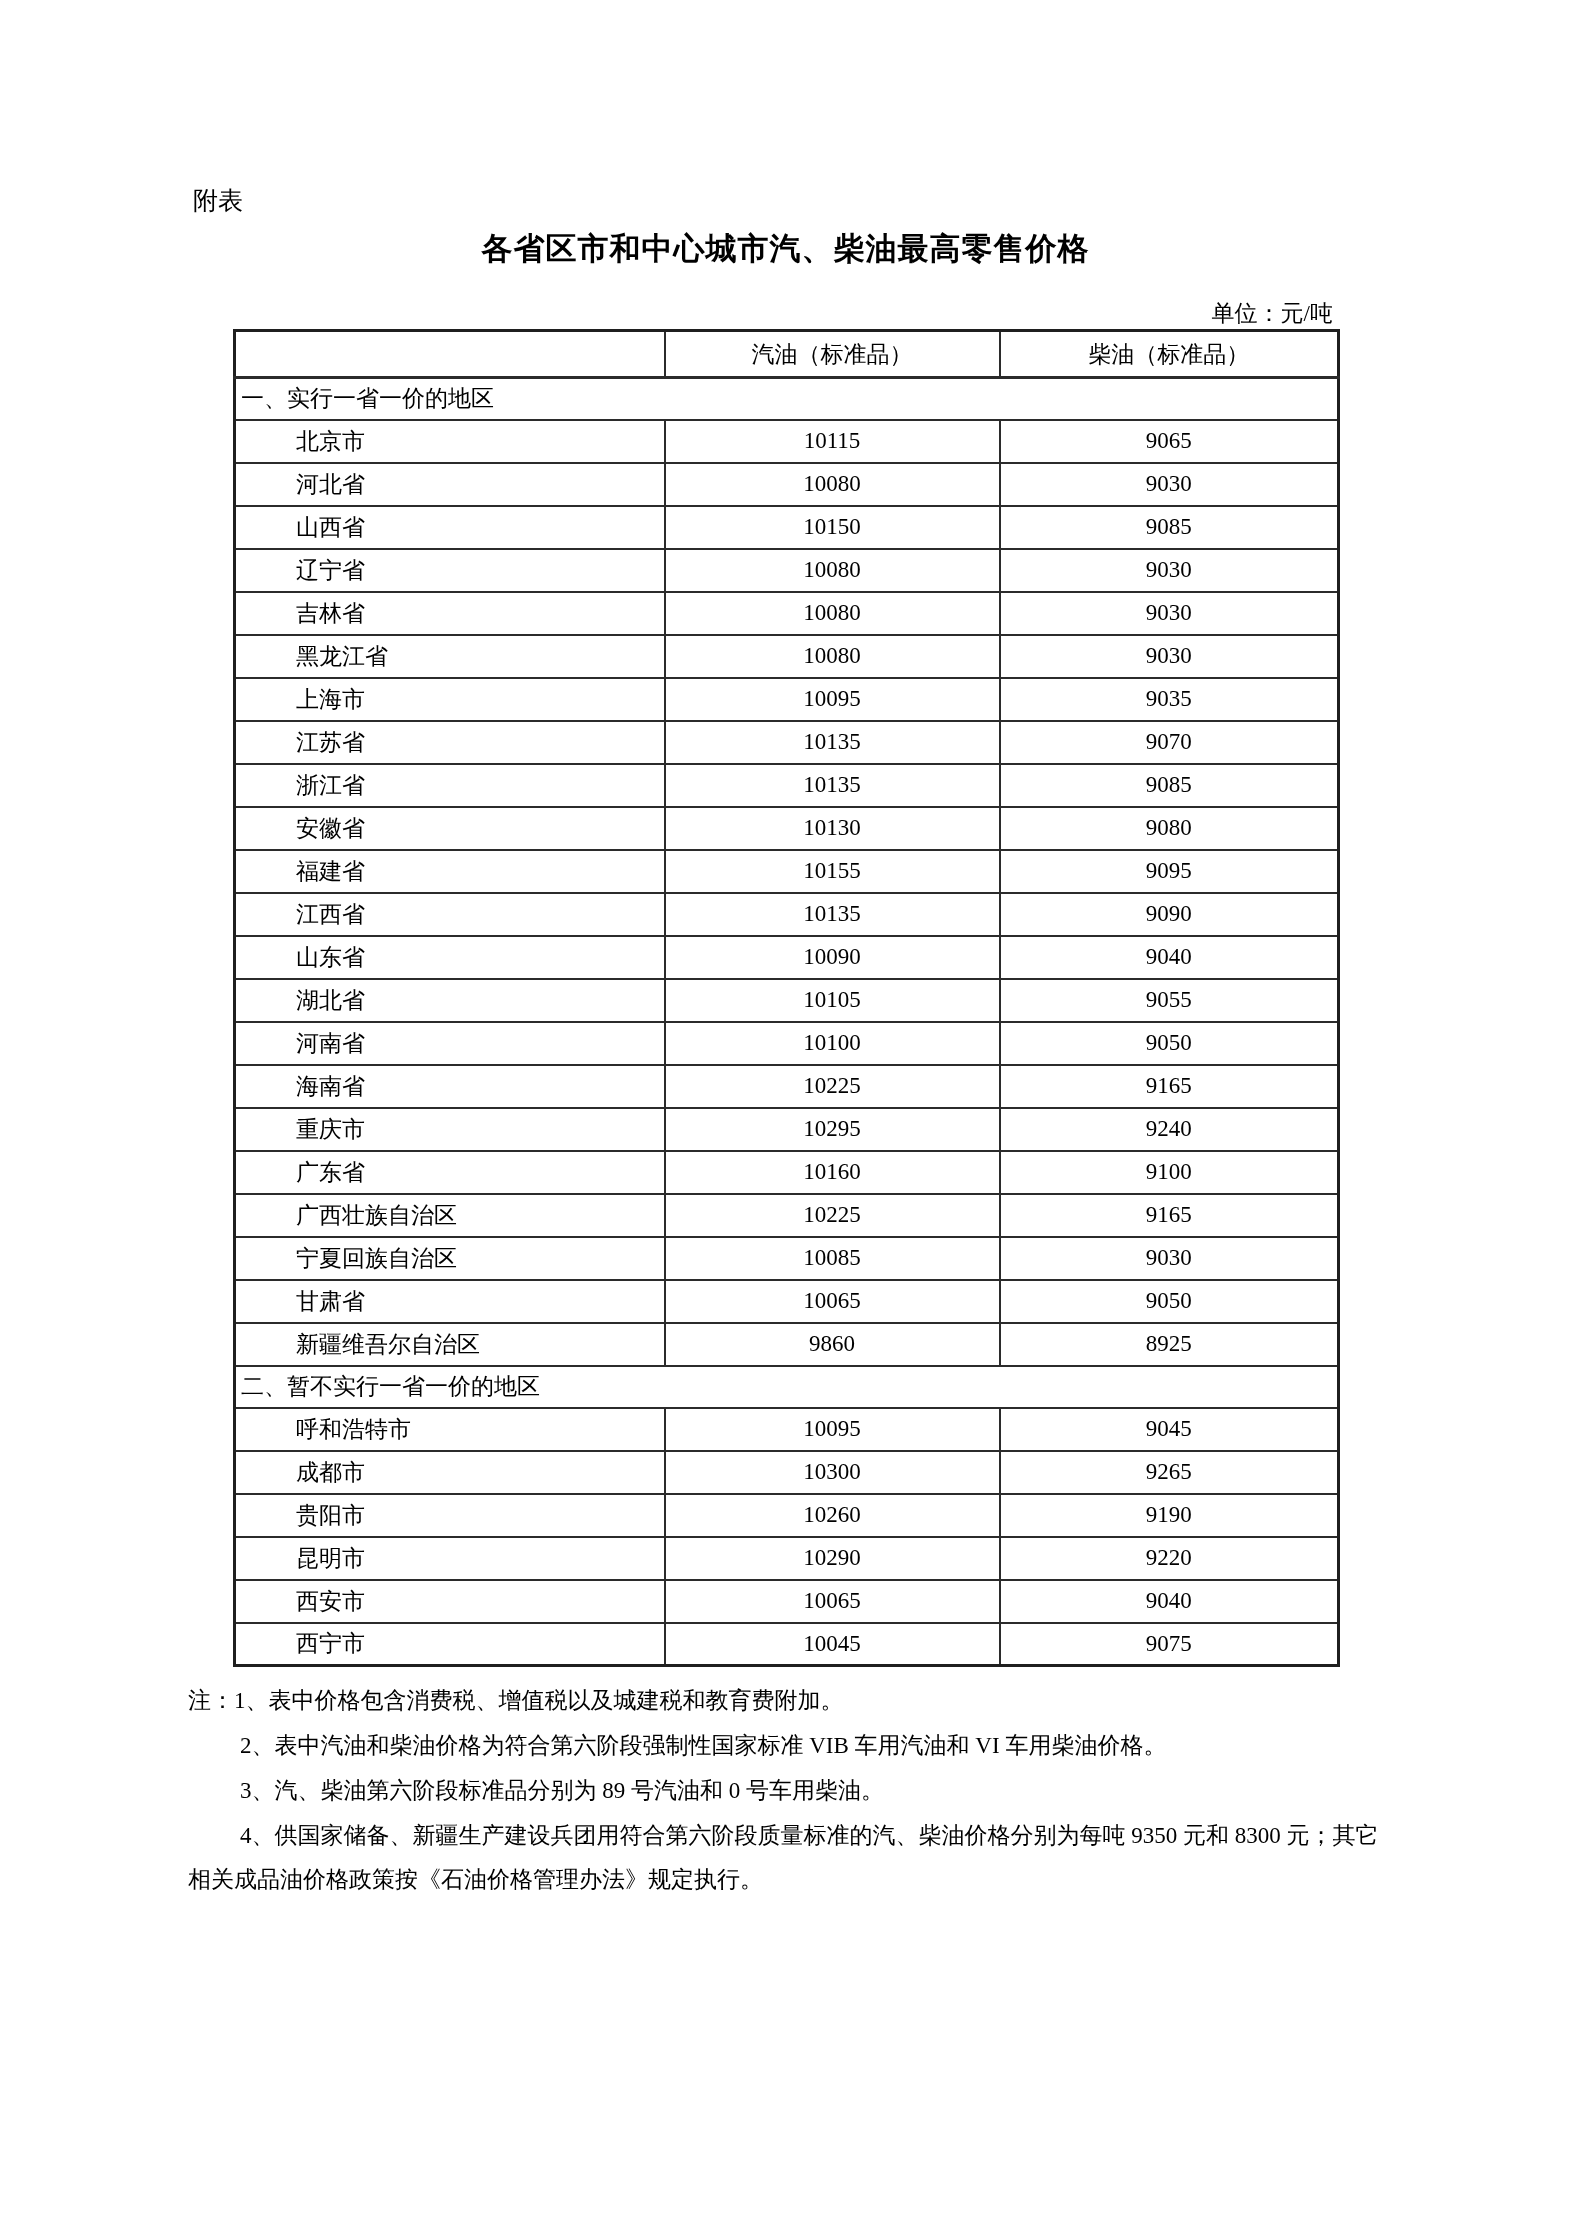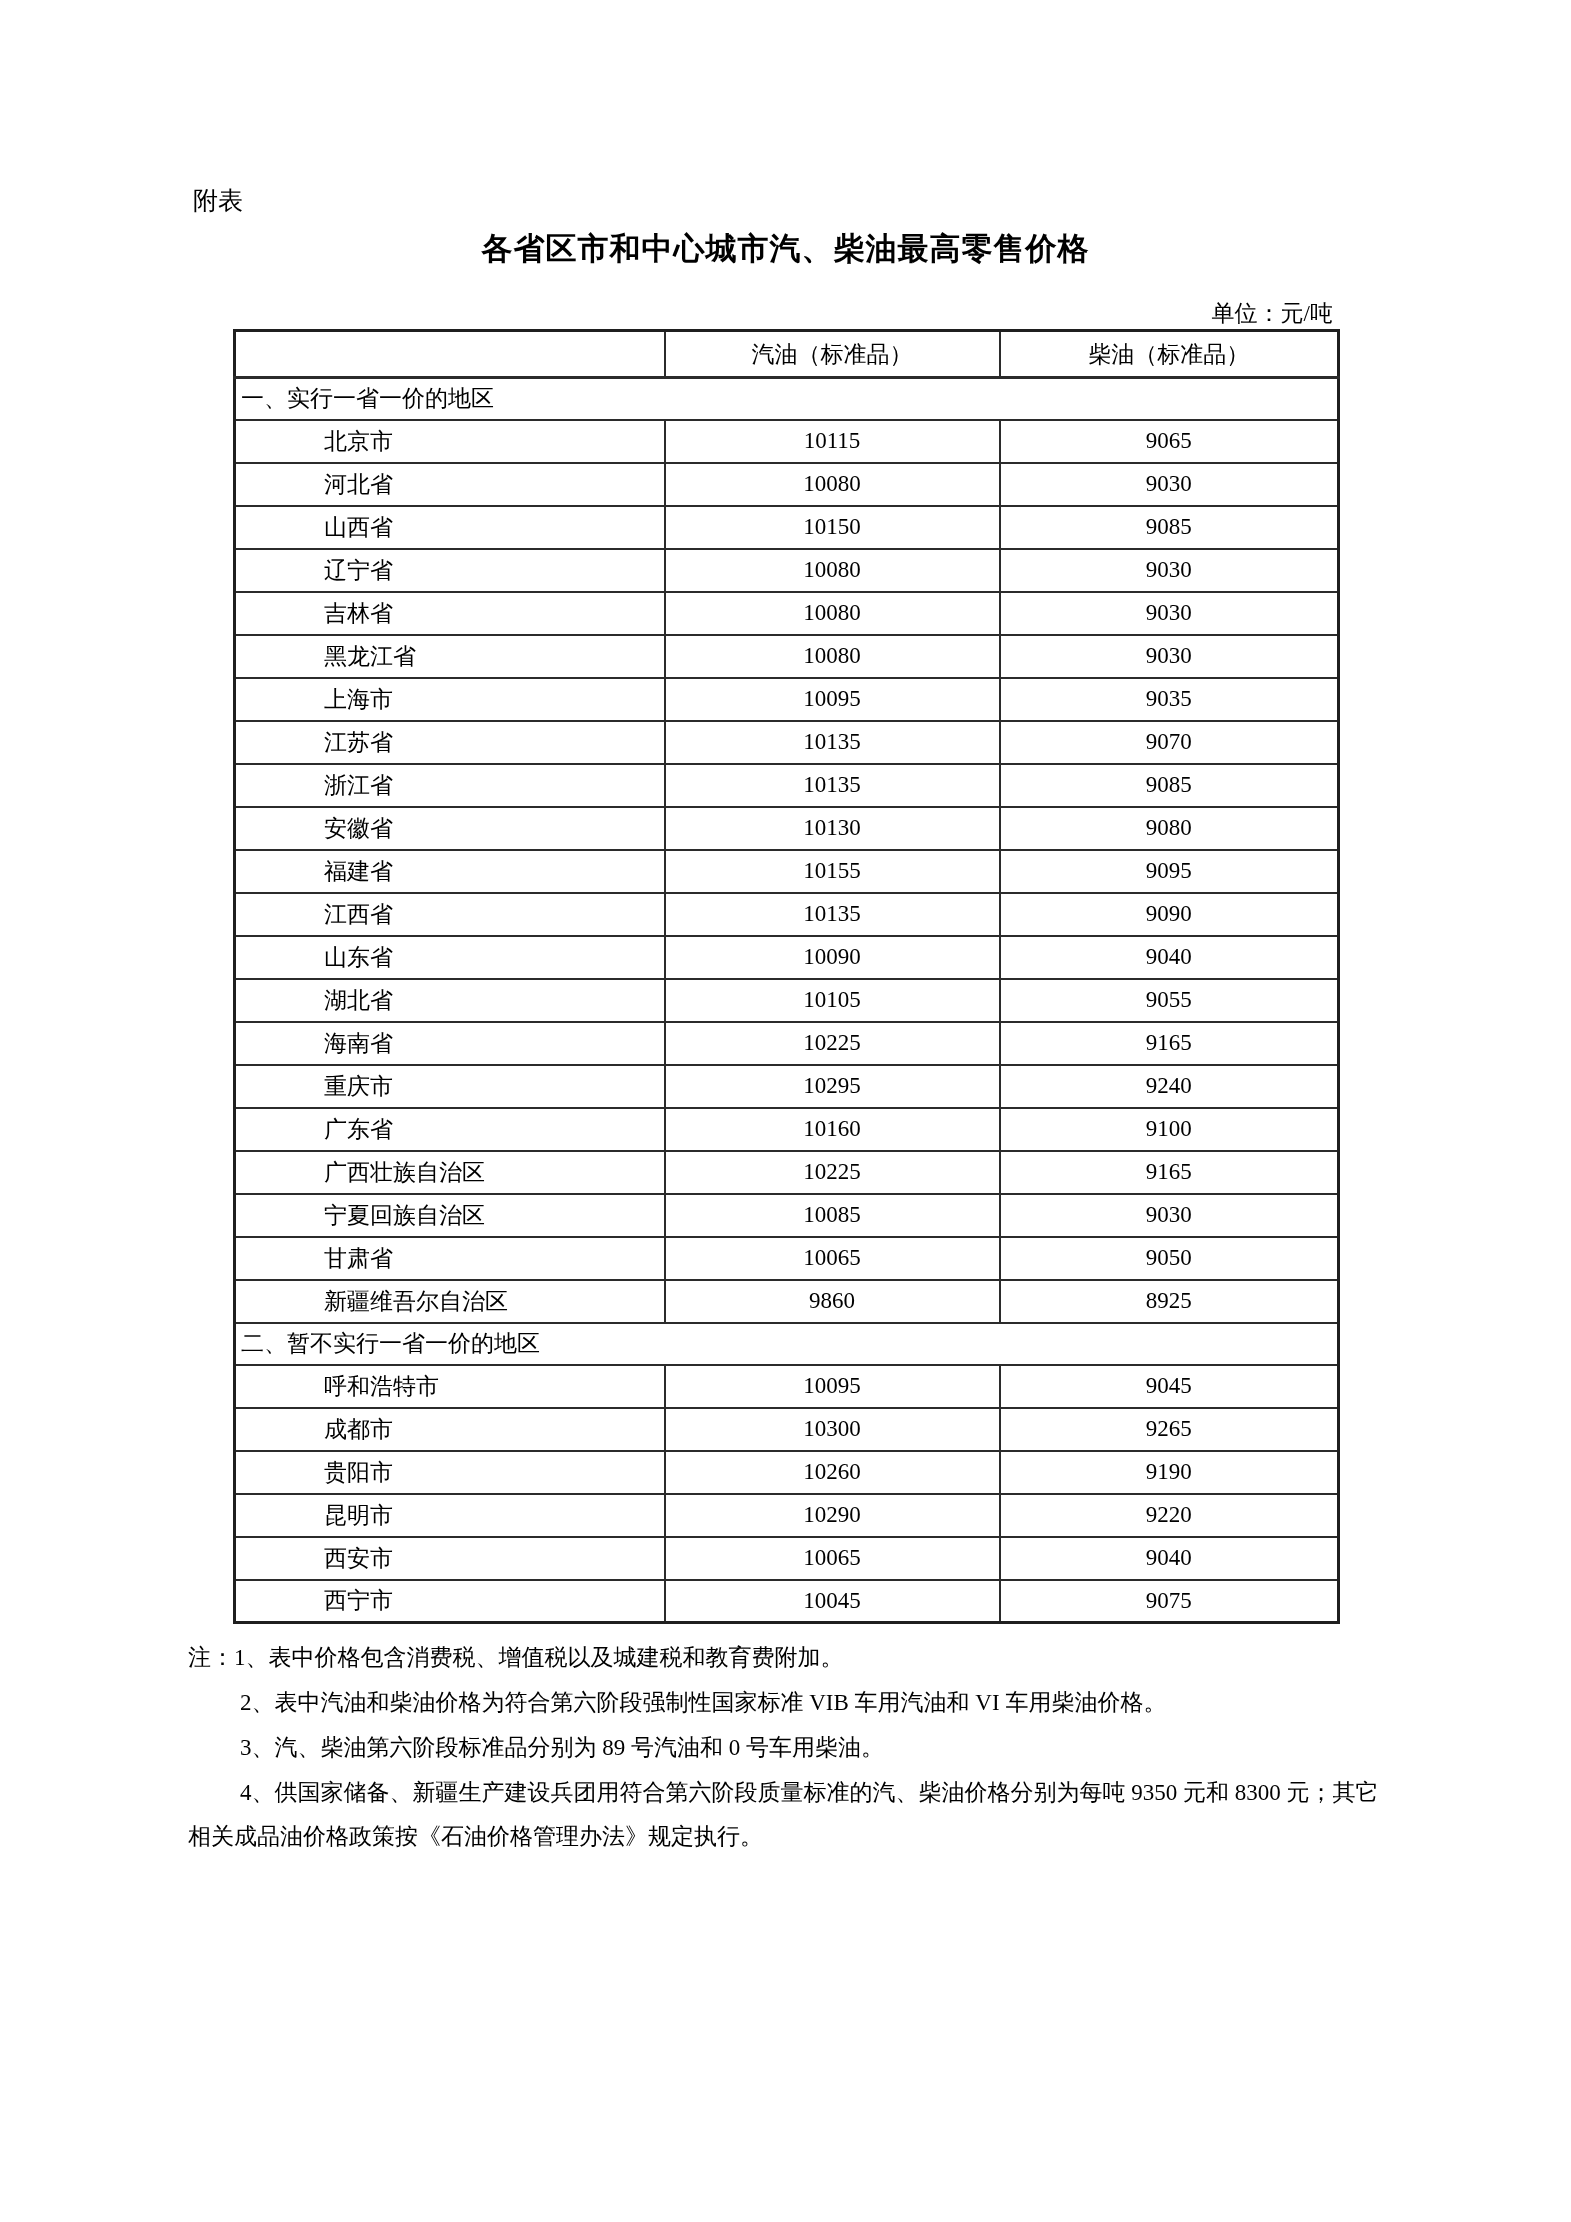--- a/index.html
+++ b/index.html
@@ -57,21 +57,21 @@
     padding: 0;
     background: #ffffff;
   }
   .price-table { border: 3px solid #1f1f1f; }
   .price-table thead th {
     height: 47px;
     border-bottom-width: 3px;
   }
   .price-table td.region {
     text-align: left;
-    padding-left: 88px;
+    padding-left: 60px;
   }
   .price-table td.section {
     text-align: left;
     padding-left: 5px;
     height: 42px;
   }
   .notes {
     margin-left: 188px;
     margin-top: 12px;
     width: 1200px;
@@ -173,20 +173,25 @@
           <td class="region">山东省</td>
           <td>10090</td>
           <td>9040</td>
         </tr>
         <tr>
           <td class="region">湖北省</td>
           <td>10105</td>
           <td>9055</td>
         </tr>
         <tr>
+          <td class="region">河南省</td>
+          <td>10100</td>
+          <td>9050</td>
+        </tr>
+        <tr>
           <td class="region">海南省</td>
           <td>10225</td>
           <td>9165</td>
         </tr>
         <tr>
           <td class="region">重庆市</td>
           <td>10295</td>
           <td>9240</td>
         </tr>
         <tr>

